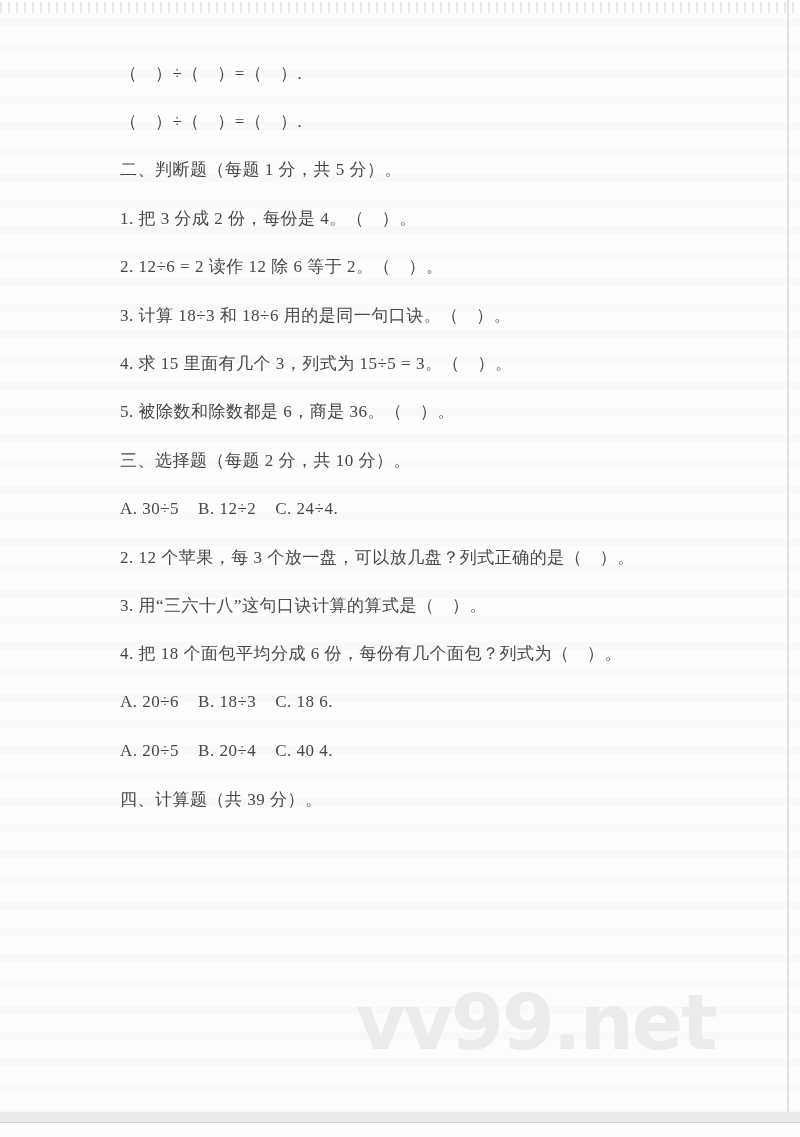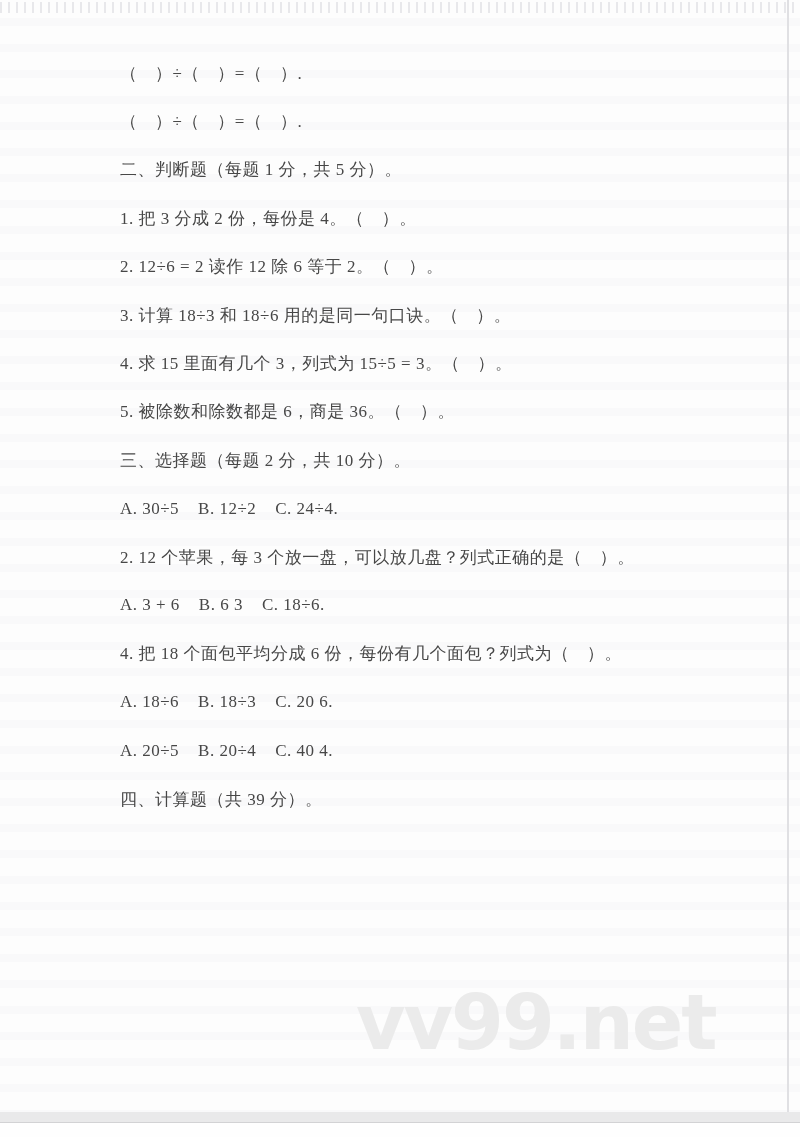--- a/index.html
+++ b/index.html
@@ -100,23 +100,23 @@
     <div class="line">二、判断题（每题 1 分，共 5 分）。</div>
     <div class="line">1. 把 3 分成 2 份，每份是 4。（　）。</div>
     <div class="line">2. 12÷6 = 2 读作 12 除 6 等于 2。（　）。</div>
     <div class="line">3. 计算 18÷3 和 18÷6 用的是同一句口诀。（　）。</div>
     <div class="line">4. 求 15 里面有几个 3，列式为 15÷5 = 3。（　）。</div>
     <div class="line">5. 被除数和除数都是 6，商是 36。（　）。</div>
 
     <div class="line">三、选择题（每题 2 分，共 10 分）。</div>
     <div class="line">A. 30÷5    B. 12÷2    C. 24÷4.</div>
     <div class="line">2. 12 个苹果，每 3 个放一盘，可以放几盘？列式正确的是（　）。</div>
-    <div class="line">A. 3 + 6    B. 6 3    C. 18÷6.</div>
+    <div class="line">3. 用“三六十八”这句口诀计算的算式是（　）。</div>
     <div class="line">4. 把 18 个面包平均分成 6 份，每份有几个面包？列式为（　）。</div>
-    <div class="line">A. 18÷6    B. 18÷3    C. 20 6.</div>
+    <div class="line">A. 20÷6    B. 18÷3    C. 18 6.</div>
     <div class="line">A. 20÷5    B. 20÷4    C. 40 4.</div>
 
     <div class="line">四、计算题（共 39 分）。</div>
 
   </div>
 
   <div class="page-gap"></div>
   <div class="next-page"></div>
 
 </div>

